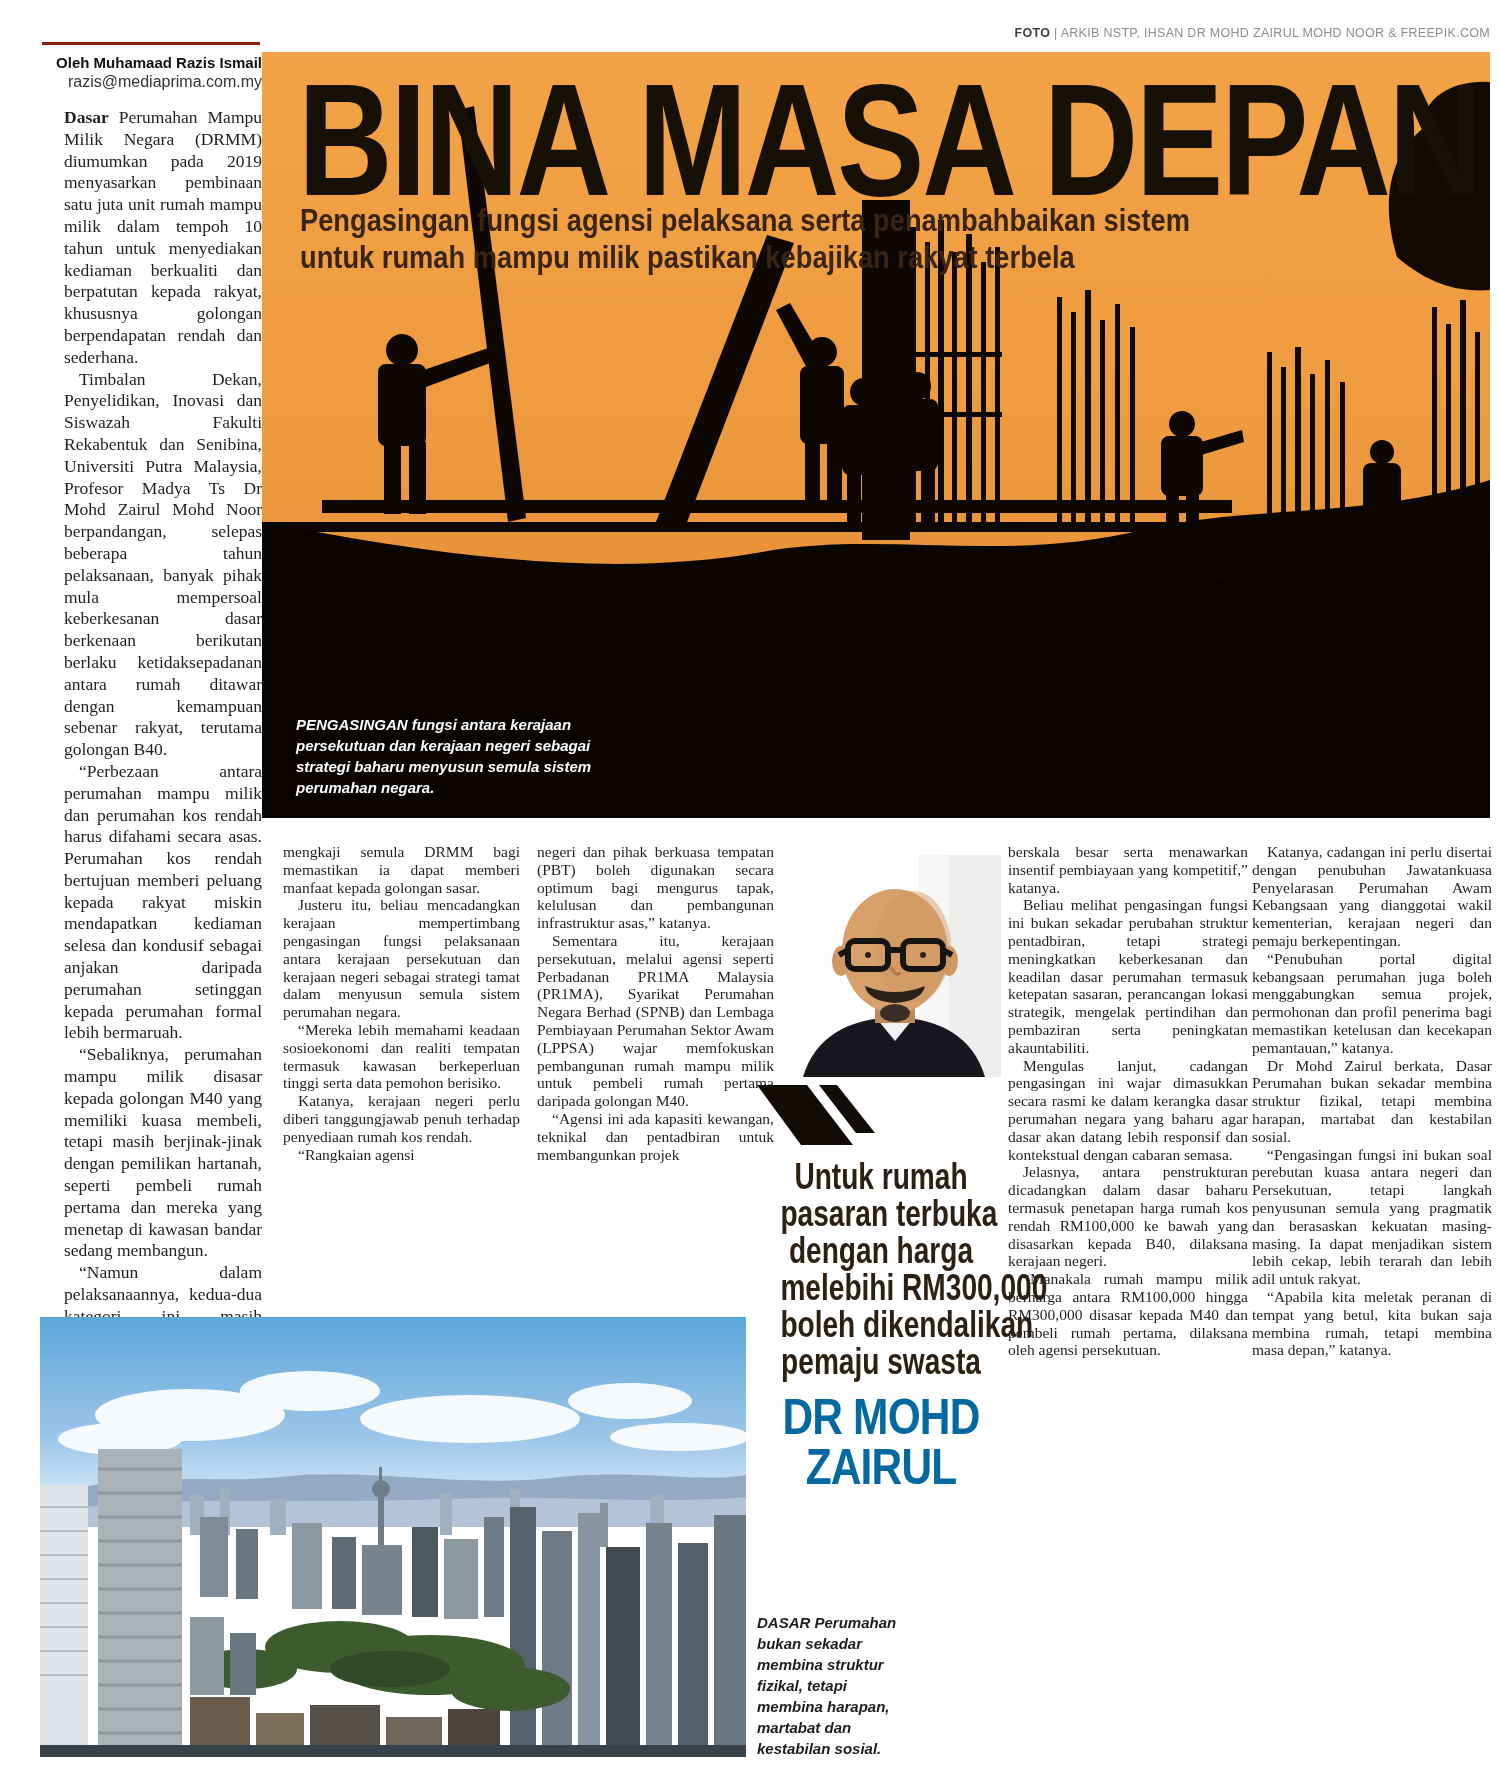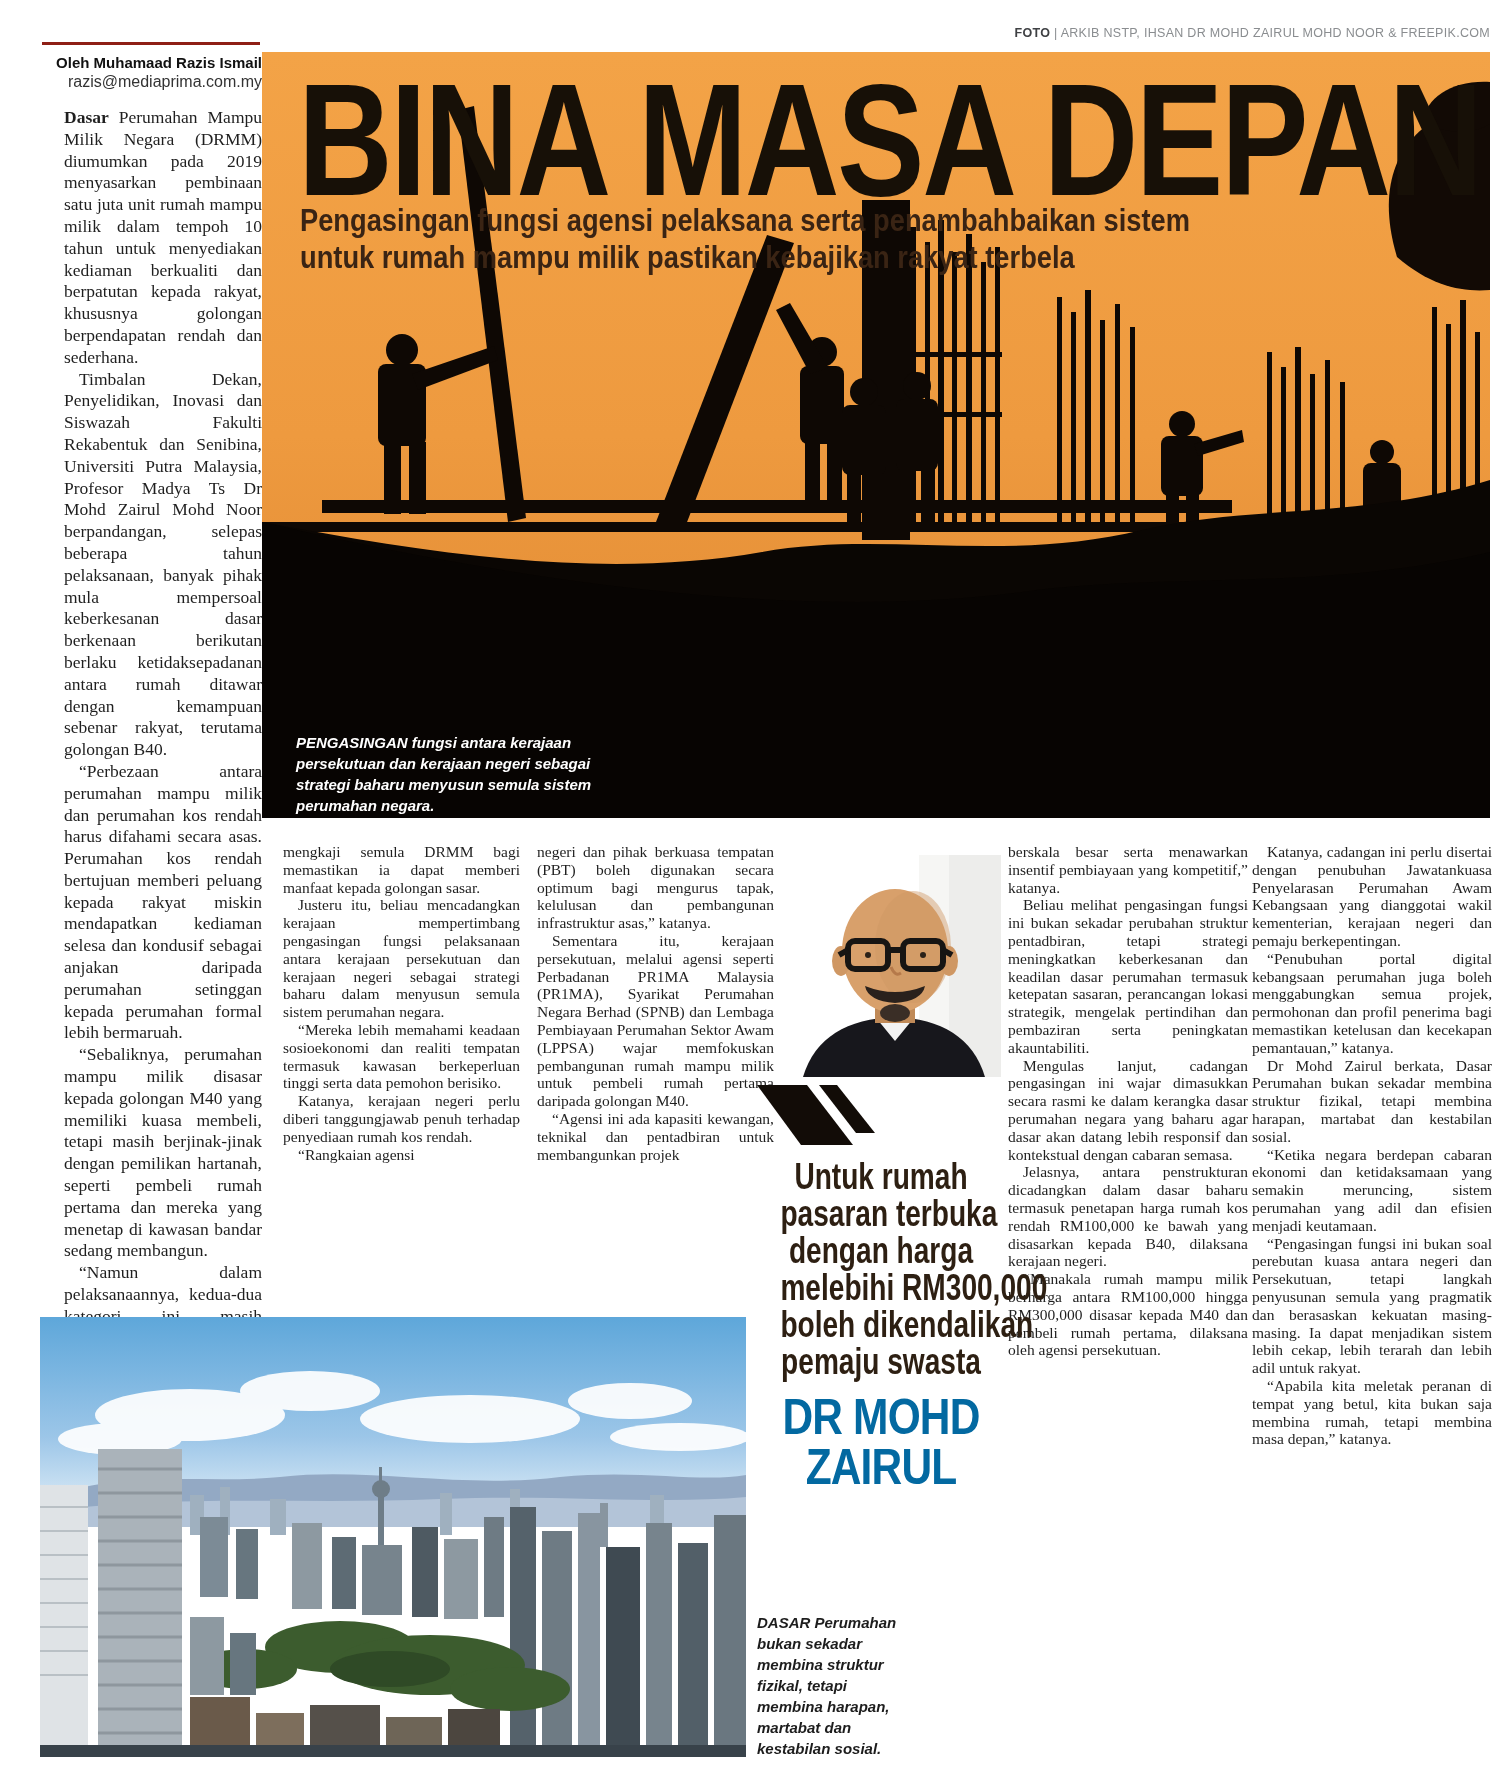--- a/index.html
+++ b/index.html
@@ -25,21 +25,21 @@
   
   .hero{position:absolute;left:262px;top:52px;width:1228px;height:766px;overflow:hidden;
         background:linear-gradient(180deg,#f2a146 0%,#ee9a3f 40%,#e08834 100%);}
   .hero svg{position:absolute;left:0;top:0;}
   .headline{position:absolute;left:36px;top:8px;font-family:"Liberation Sans",sans-serif;
             font-weight:bold;font-size:160px;line-height:1;letter-spacing:-3px;color:#171007;
             transform:scaleX(.82);transform-origin:0 0;white-space:nowrap;}
   .subhead{position:absolute;left:38px;top:150px;font-family:"Liberation Sans",sans-serif;
            font-weight:bold;font-size:31px;line-height:37px;color:#3a2414;
            transform:scaleX(.88);transform-origin:0 0;white-space:nowrap;}
-  .hero-caption{position:absolute;left:34px;bottom:2px;width:330px;
+  .hero-caption{position:absolute;left:34px;bottom:20px;width:330px;
            font-family:"Liberation Sans",sans-serif;font-style:italic;font-weight:bold;
            font-size:15px;line-height:21px;color:#ffffff;}
   .hero-caption .lead{font-weight:bold;}
 
   
   .ncol{position:absolute;top:843px;width:237px;font-size:15.5px;line-height:17.8px;
         text-align:justify;}
   .col2{left:283px;} .col3{left:537px;} .col4{left:1008px;width:240px;} .col5{left:1252px;width:240px;}
 
   
@@ -186,21 +186,21 @@
     <div class="headline">BINA MASA DEPAN</div>
     <div class="subhead">
       <div>Pengasingan fungsi agensi pelaksana serta penambahbaikan sistem</div>
       <div>untuk rumah mampu milik pastikan kebajikan rakyat terbela</div>
     </div>
     <div class="hero-caption"><span class="lead">PENGASINGAN</span><span> fungsi antara kerajaan persekutuan dan kerajaan negeri sebagai strategi baharu menyusun semula sistem perumahan negara.</span></div>
   </div>
 
   <div class="ncol col2 body">
     <p class="first">mengkaji semula DRMM bagi memastikan ia dapat memberi manfaat kepada golongan sasar.</p>
-    <p>Justeru itu, beliau mencadangkan kerajaan mempertimbang pengasingan fungsi pelaksanaan antara kerajaan persekutuan dan kerajaan negeri sebagai strategi baharu dalam menyusun semula sistem perumahan negara.</p>
+    <p>Justeru itu, beliau mencadangkan kerajaan mempertimbang pengasingan fungsi pelaksanaan antara kerajaan persekutuan dan kerajaan negeri sebagai strategi tamat dalam menyusun semula sistem perumahan negara.</p>
     <p>“Mereka lebih memahami keadaan sosioekonomi dan realiti tempatan termasuk kawasan berkeperluan tinggi serta data pemohon berisiko.</p>
     <p>Katanya, kerajaan negeri perlu diberi tanggungjawab penuh terhadap penyediaan rumah kos rendah.</p>
     <p>“Rangkaian agensi</p>
   </div>
 
   <div class="ncol col3 body">
     <p class="first">negeri dan pihak berkuasa tempatan (PBT) boleh digunakan secara optimum bagi mengurus tapak, kelulusan dan pembangunan infrastruktur asas,” katanya.</p>
     <p>Sementara itu, kerajaan persekutuan, melalui agensi seperti Perbadanan PR1MA Malaysia (PR1MA), Syarikat Perumahan Negara Berhad (SPNB) dan Lembaga Pembiayaan Perumahan Sektor Awam (LPPSA) wajar memfokuskan pembangunan rumah mampu milik untuk pembeli rumah pertama daripada golongan M40.</p>
     <p>“Agensi ini ada kapasiti kewangan, teknikal dan pentadbiran untuk membangunkan projek</p>
   </div>
@@ -210,21 +210,20 @@
     <p>Beliau melihat pengasingan fungsi ini bukan sekadar perubahan struktur pentadbiran, tetapi strategi meningkatkan keberkesanan dan keadilan dasar perumahan termasuk ketepatan sasaran, perancangan lokasi strategik, mengelak pertindihan dan pembaziran serta peningkatan akauntabiliti.</p>
     <p>Mengulas lanjut, cadangan pengasingan ini wajar dimasukkan secara rasmi ke dalam kerangka dasar perumahan negara yang baharu agar dasar akan datang lebih responsif dan kontekstual dengan cabaran semasa.</p>
     <p>Jelasnya, antara penstrukturan dicadangkan dalam dasar baharu termasuk penetapan harga rumah kos rendah RM100,000 ke bawah yang disasarkan kepada B40, dilaksana kerajaan negeri.</p>
     <p>“Manakala rumah mampu milik berharga antara RM100,000 hingga RM300,000 disasar kepada M40 dan pembeli rumah pertama, dilaksana oleh agensi persekutuan.</p>
   </div>
 
   <div class="ncol col5 body">
     <p>Katanya, cadangan ini perlu disertai dengan penubuhan Jawatankuasa Penyelarasan Perumahan Awam Kebangsaan yang dianggotai wakil kementerian, kerajaan negeri dan pemaju berkepentingan.</p>
     <p>“Penubuhan portal digital kebangsaan perumahan juga boleh menggabungkan semua projek, permohonan dan profil penerima bagi memastikan ketelusan dan kecekapan pemantauan,” katanya.</p>
     <p>Dr Mohd Zairul berkata, Dasar Perumahan bukan sekadar membina struktur fizikal, tetapi membina harapan, martabat dan kestabilan sosial.</p>
-    <p>“Ketika negara berdepan cabaran ekonomi dan ketidaksamaan yang semakin meruncing, sistem perumahan yang adil dan efisien menjadi keutamaan.</p>
     <p>“Pengasingan fungsi ini bukan soal perebutan kuasa antara negeri dan Persekutuan, tetapi langkah penyusunan semula yang pragmatik dan berasaskan kekuatan masing-masing. Ia dapat menjadikan sistem lebih cekap, lebih terarah dan lebih adil untuk rakyat.</p>
     <p>“Apabila kita meletak peranan di tempat yang betul, kita bukan saja membina rumah, tetapi membina masa depan,” katanya.</p>
   </div>
 
   <div class="portrait">
     <svg width="212" height="222" viewBox="0 0 212 222">
       <rect width="212" height="222" fill="#ffffff"></rect>
       <rect x="150" width="62" height="222" fill="#ededeb"></rect>
       <rect x="130" width="30" height="222" fill="#f6f6f4"></rect>
 

